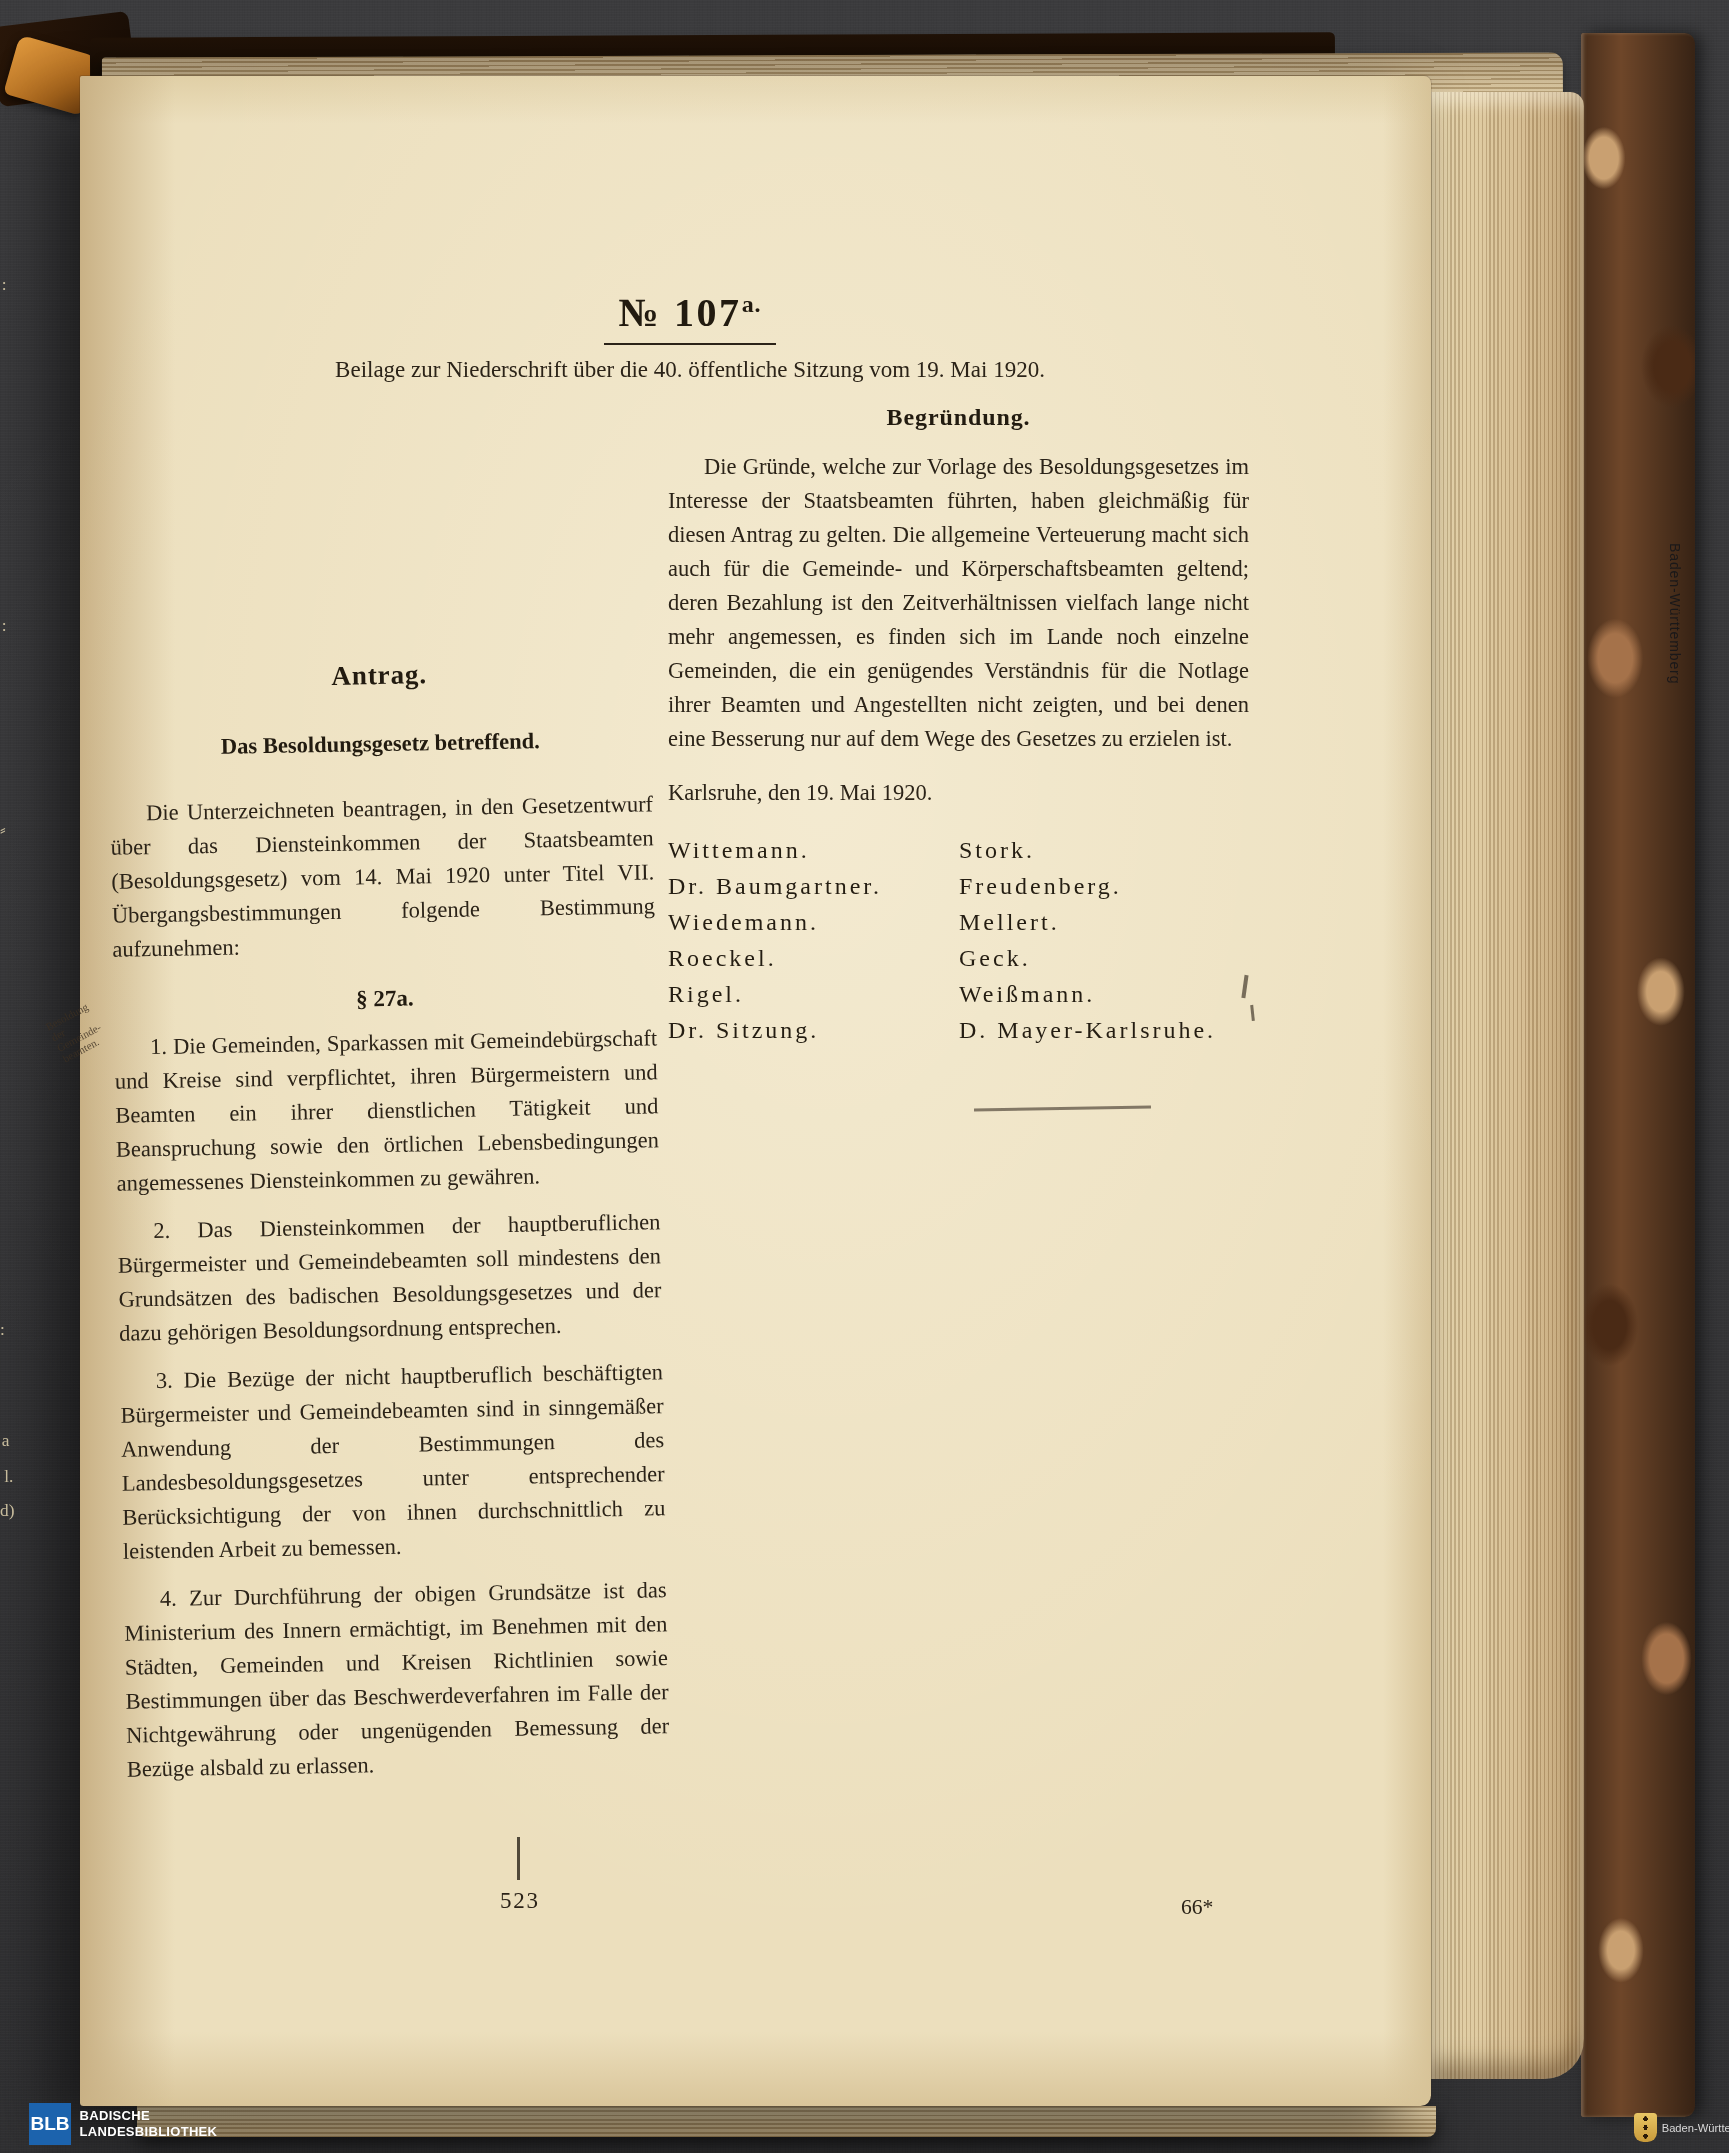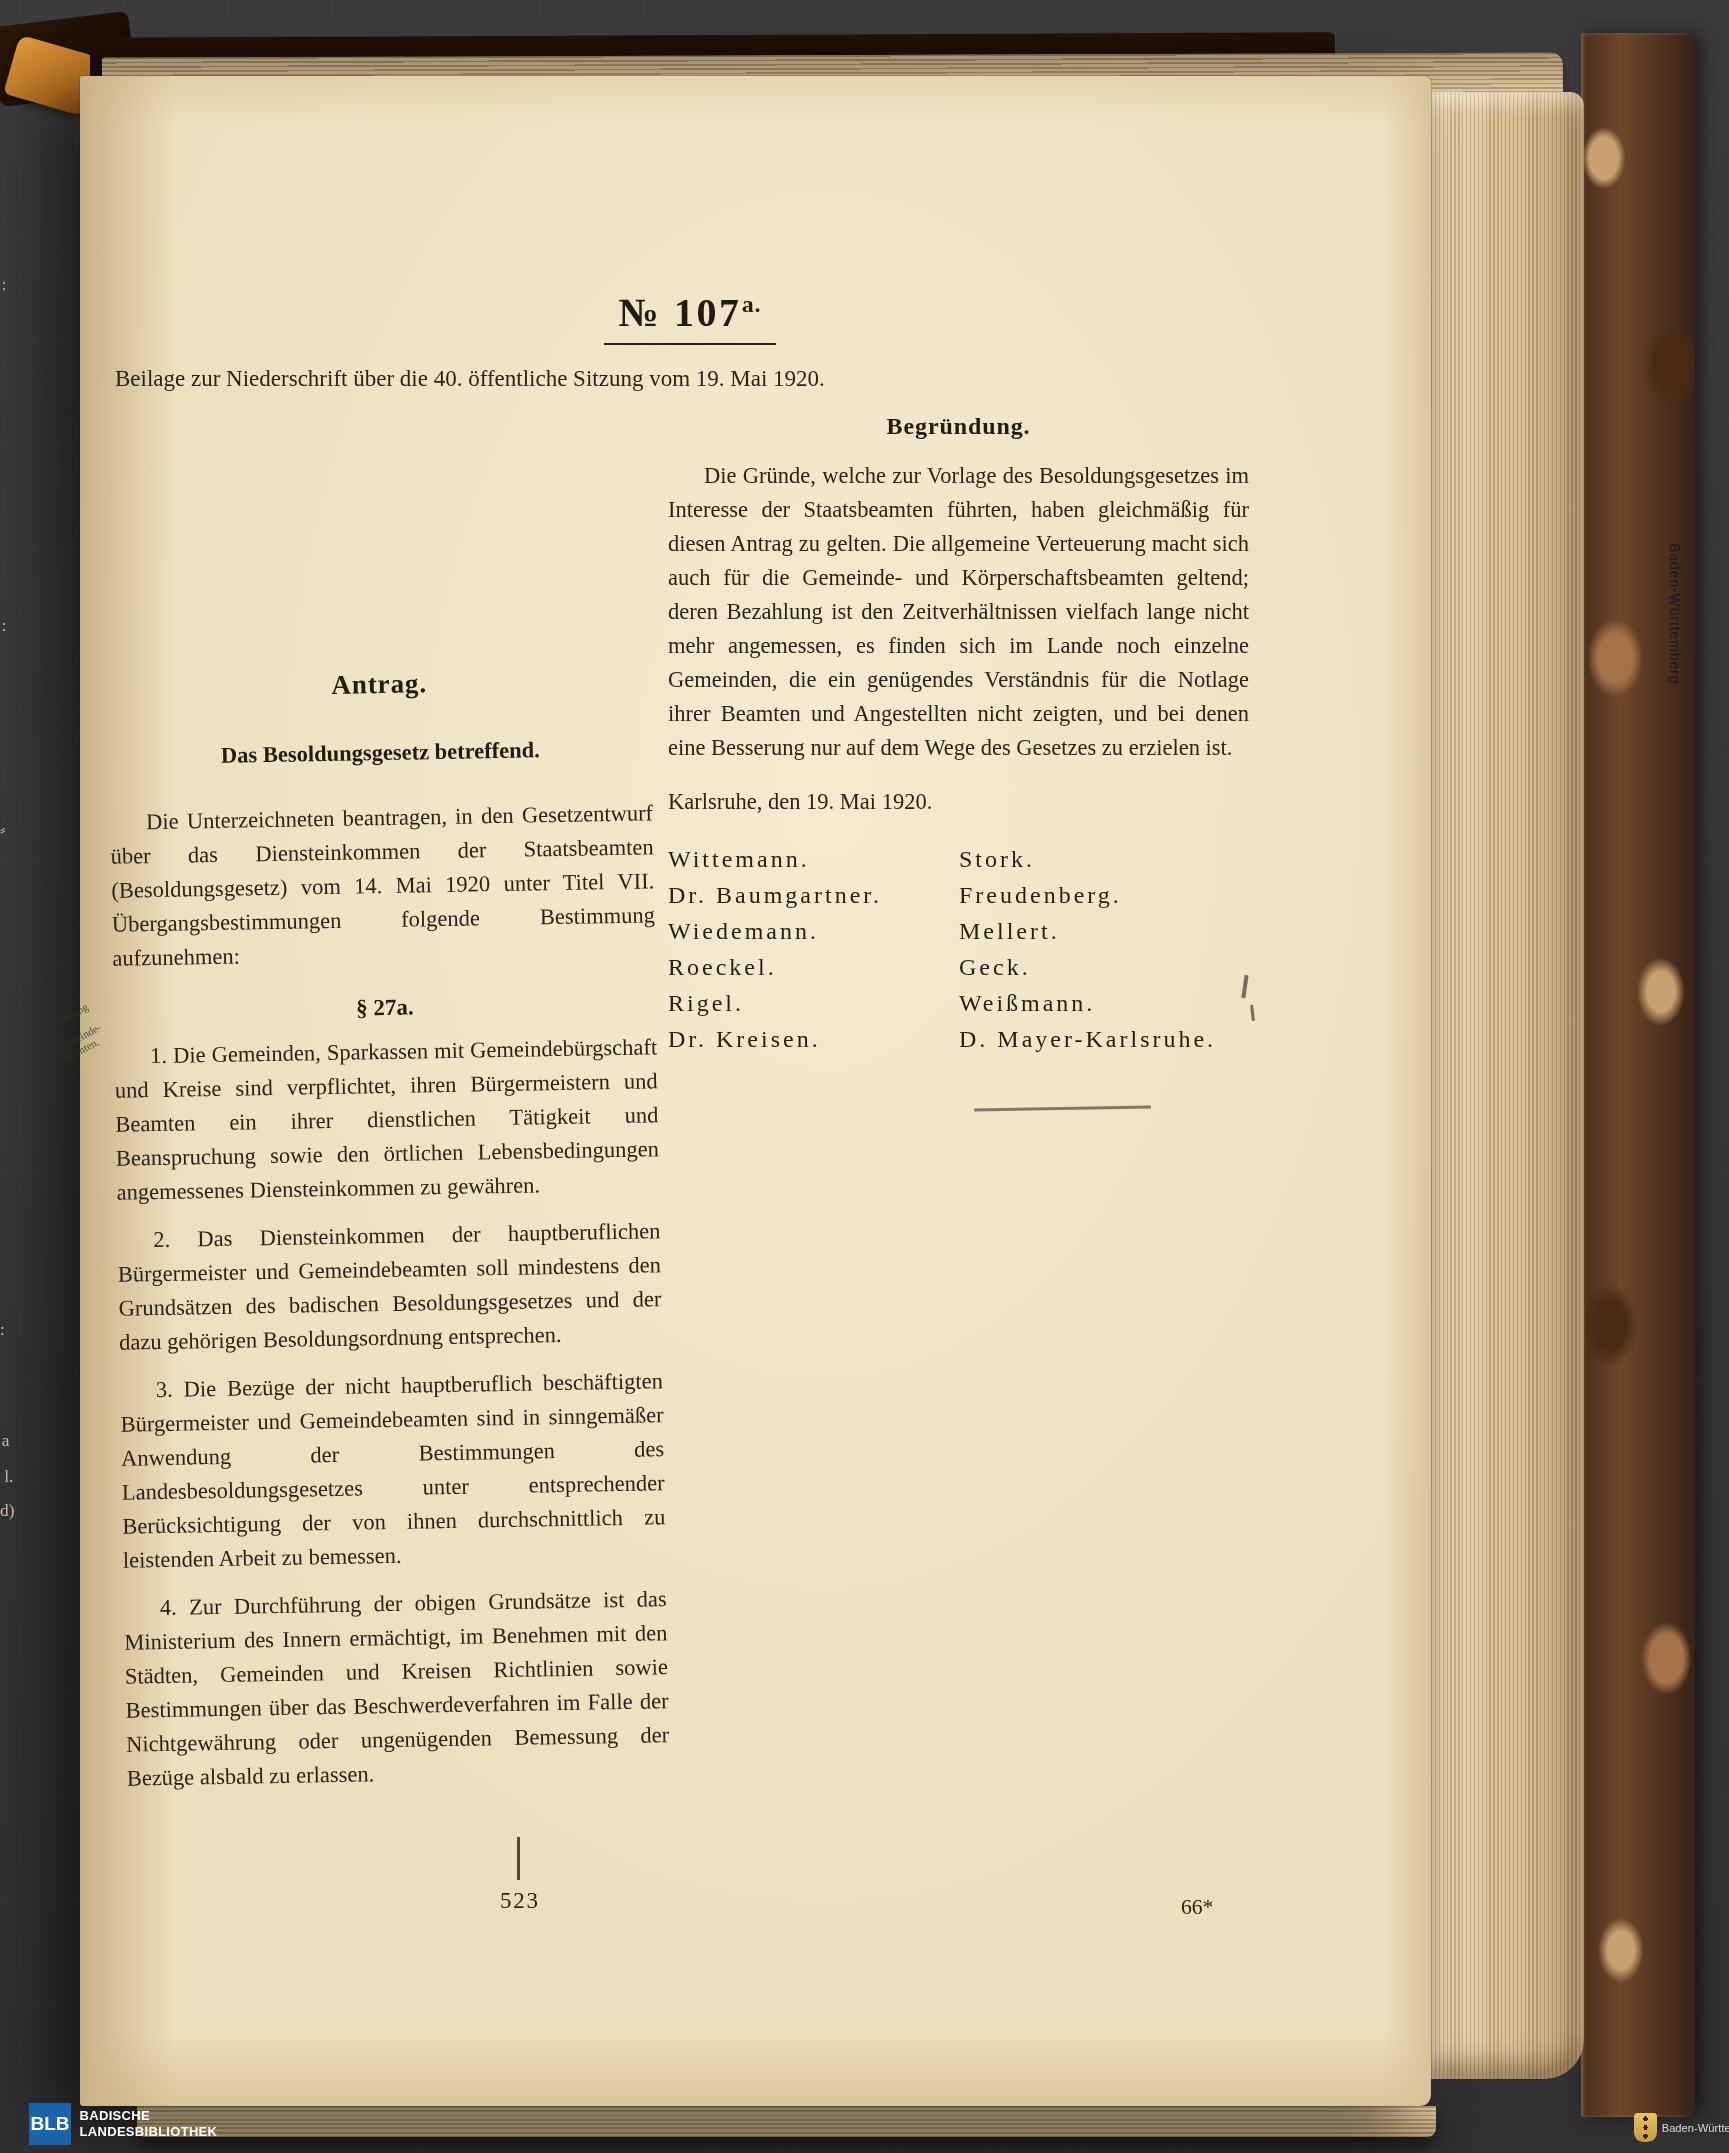--- a/index.html
+++ b/index.html
@@ -68,21 +68,21 @@
       linear-gradient(270deg, #d7c398 0, rgba(215,195,152,0) 48px),
       linear-gradient(180deg, #e0cfa6 0, rgba(224,207,166,0) 48px),
       linear-gradient(0deg, #d9c59a 0, rgba(217,197,154,0) 74px);
     box-shadow:-29px 26px 61px rgba(0,0,0,.5), 0 0 0 0.9px rgba(60,40,20,.18);
     color:#2b2318;
   }
   .printed{position:absolute;left:35px;top:213px;width:1150px;}
   .title-wrap{text-align:center;}
   .doc-number{display:inline-block;font-size:40px;font-weight:bold;letter-spacing:2.6px;border-bottom:2.6px solid #2b2318;padding:0 14px 7px;color:#221b10;}
   .doc-number sup{font-size:24px;letter-spacing:0.9px;}
-  .subtitle{margin-top:21px;text-align:left;font-size:23px;color:#2b2318;}
+  .subtitle{margin-top:12px;text-align:center;font-size:23px;color:#2b2318;}
 
   .columns{display:flex;margin-top:21px;align-items:flex-start;}
   .col-left{width:543px;padding-top:256px;transform:rotate(-1deg);}
   .col-right{width:581px;margin-left:10px;}
 
   .heading-lg{text-align:center;font-size:27px;font-weight:bold;letter-spacing:0.9px;color:#221b10;}
   .heading-md{text-align:center;font-size:22.5px;font-weight:bold;margin-top:40px;color:#221b10;}
   .heading-sec{text-align:center;font-size:23px;font-weight:bold;margin:24px 0 7px;color:#221b10;}
   .body-text{font-size:22.5px;line-height:34px;text-align:justify;text-indent:36px;margin:0;color:#2b2318;}
   .intro{margin-top:35px;}
@@ -177,21 +177,21 @@
             </div>
             <div class="sig-row">
               <span class="sig-left">Roeckel.</span>
               <span>Geck.</span>
             </div>
             <div class="sig-row">
               <span class="sig-left">Rigel.</span>
               <span>Weißmann.</span>
             </div>
             <div class="sig-row">
-              <span class="sig-left">Dr. Kreisen.</span>
+              <span class="sig-left">Dr. Sitzung.</span>
               <span>D. Mayer-Karlsruhe.</span>
             </div>
           </div>
         </div>
 
       </div>
     </div>
 
     <div class="margin-note">Besoldung
 der

